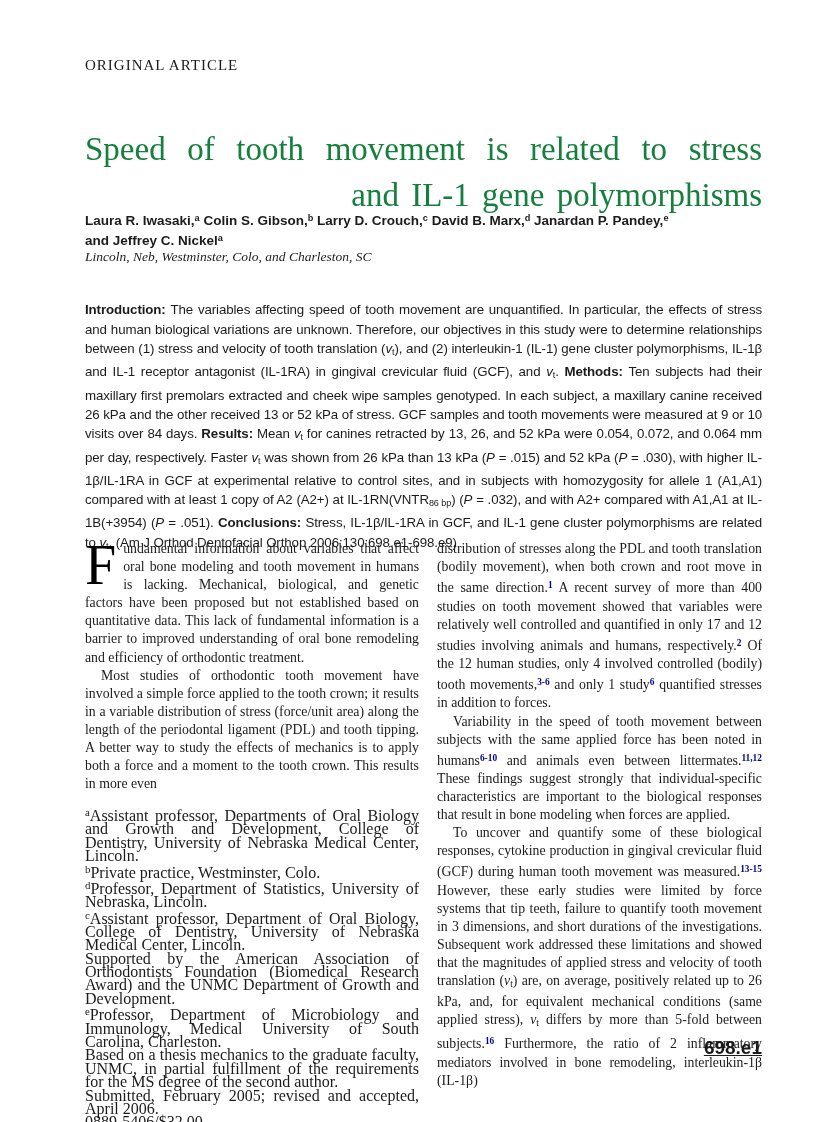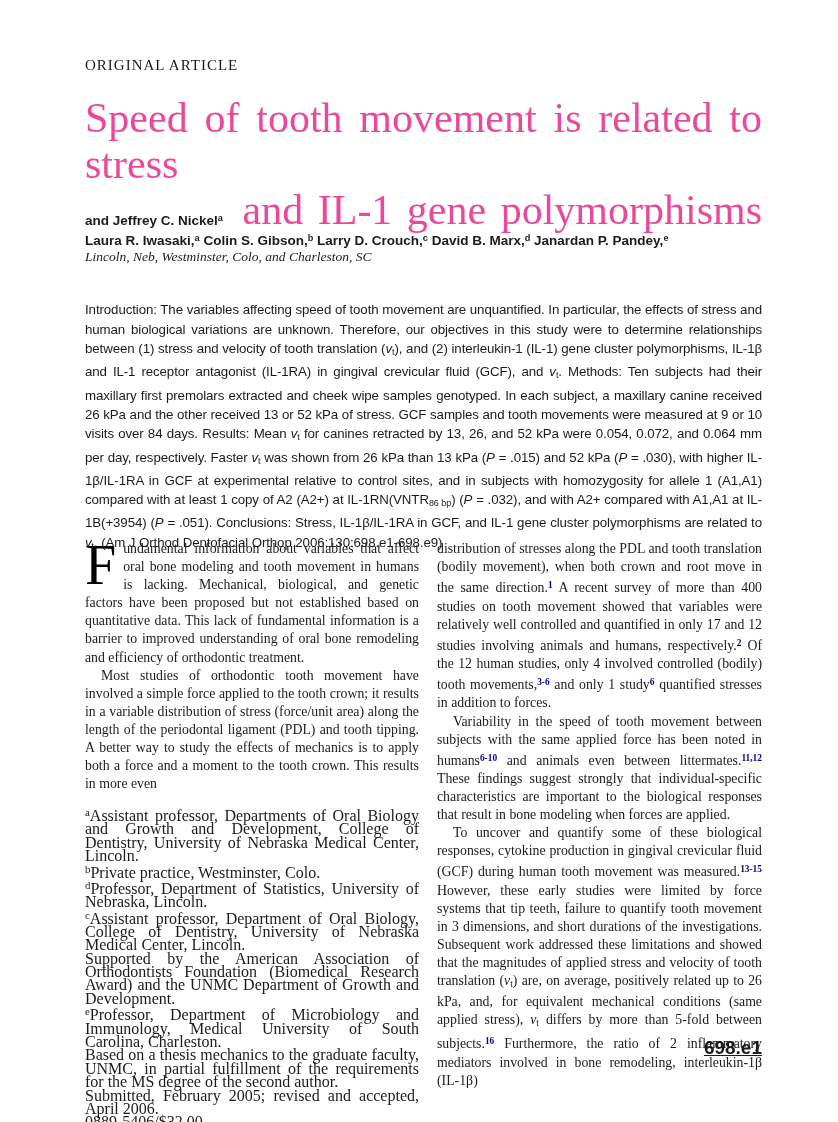--- a/index.html
+++ b/index.html
@@ -9,22 +9,22 @@
     position:relative;
     font-family:"Liberation Serif", serif;
     color:#1b1b1b;
     overflow:hidden;
   }
   .kicker{
     position:absolute;left:85px;top:57px;
     font-size:15px;letter-spacing:1px;
   }
   .title{
-    position:absolute;left:85px;top:95px;width:677px;
-    font-size:42px;line-height:46px;color:#ec4899;
+    position:absolute;left:85px;top:126px;width:677px;
+    font-size:33px;line-height:46px;color:#15803d;
   }
   .title .line1{text-align:justify;text-align-last:justify;}
   .title .line2{text-align:right;word-spacing:4px;}
   .authors{
     position:absolute;left:85px;top:210px;width:690px;
     font-family:"Liberation Sans", sans-serif;
     font-weight:bold;font-size:13.5px;line-height:17.5px;
   }
   .affiliation{
     position:absolute;left:85px;top:249px;
@@ -55,39 +55,39 @@
   }
   .fn{margin:0;}
   .pageno{
     position:absolute;left:437px;top:1037px;width:325px;
     text-align:right;
     font-family:"Liberation Sans", sans-serif;
     font-weight:bold;font-size:19px;text-decoration:underline;
   }
   
   .seg-n{}
-  .seg-b{font-weight:normal;}
+  .seg-b{font-weight:bold;}
   .seg-i{font-style:italic;}
   .seg-sub{font-size:68%;vertical-align:-0.2em;}
   .seg-sup{font-size:68%;vertical-align:0.45em;}
   .seg-ref{font-size:68%;vertical-align:0.45em;color:#00008b;font-weight:700;}
 </style>
 </head>
 <body>
 
 <div class="kicker">ORIGINAL ARTICLE</div>
 
 <div class="title">
   <div class="line1">Speed of tooth movement is related to stress</div>
   <div class="line2">and IL-1 gene polymorphisms</div>
 </div>
 
 <div class="authors">
+  <div><span class="seg-n">Laura R. Iwasaki,</span><span class="seg-sup">a</span><span class="seg-n"> Colin S. Gibson,</span><span class="seg-sup">b</span><span class="seg-n"> Larry D. Crouch,</span><span class="seg-sup">c</span><span class="seg-n"> David B. Marx,</span><span class="seg-sup">d</span><span class="seg-n"> Janardan P. Pandey,</span><span class="seg-sup">e</span></div>
   <div><span class="seg-n">and Jeffrey C. Nickel</span><span class="seg-sup">a</span></div>
-  <div><span class="seg-n">Laura R. Iwasaki,</span><span class="seg-sup">a</span><span class="seg-n"> Colin S. Gibson,</span><span class="seg-sup">b</span><span class="seg-n"> Larry D. Crouch,</span><span class="seg-sup">c</span><span class="seg-n"> David B. Marx,</span><span class="seg-sup">d</span><span class="seg-n"> Janardan P. Pandey,</span><span class="seg-sup">e</span></div>
 </div>
 
 <div class="affiliation">Lincoln, Neb, Westminster, Colo, and Charleston, SC</div>
 
 <p class="abstract"><span class="seg-b">Introduction: </span><span class="seg-n">The variables affecting speed of tooth movement are unquantified. In particular, the effects of stress and human biological variations are unknown. Therefore, our objectives in this study were to determine relationships between (1) stress and velocity of tooth translation (</span><span class="seg-i">v</span><span class="seg-sub">t</span><span class="seg-n">), and (2) interleukin-1 (IL-1) gene cluster polymorphisms, IL-1β and IL-1 receptor antagonist (IL-1RA) in gingival crevicular fluid (GCF), and </span><span class="seg-i">v</span><span class="seg-sub">t</span><span class="seg-n">. </span><span class="seg-b">Methods: </span><span class="seg-n">Ten subjects had their maxillary first premolars extracted and cheek wipe samples genotyped. In each subject, a maxillary canine received 26 kPa and the other received 13 or 52 kPa of stress. GCF samples and tooth movements were measured at 9 or 10 visits over 84 days. </span><span class="seg-b">Results: </span><span class="seg-n">Mean </span><span class="seg-i">v</span><span class="seg-sub">t</span><span class="seg-n"> for canines retracted by 13, 26, and 52 kPa were 0.054, 0.072, and 0.064 mm per day, respectively. Faster </span><span class="seg-i">v</span><span class="seg-sub">t</span><span class="seg-n"> was shown from 26 kPa than 13 kPa (</span><span class="seg-i">P</span><span class="seg-n"> = .015) and 52 kPa (</span><span class="seg-i">P</span><span class="seg-n"> = .030), with higher IL-1β/IL-1RA in GCF at experimental relative to control sites, and in subjects with homozygosity for allele 1 (A1,A1) compared with at least 1 copy of A2 (A2+) at IL-1RN(VNTR</span><span class="seg-sub">86 bp</span><span class="seg-n">) (</span><span class="seg-i">P</span><span class="seg-n"> = .032), and with A2+ compared with A1,A1 at IL-1B(+3954) (</span><span class="seg-i">P</span><span class="seg-n"> = .051). </span><span class="seg-b">Conclusions: </span><span class="seg-n">Stress, IL-1β/IL-1RA in GCF, and IL-1 gene cluster polymorphisms are related to </span><span class="seg-i">v</span><span class="seg-sub">t</span><span class="seg-n">. (Am J Orthod Dentofacial Orthop 2006;130:698.e1-698.e9)</span></p>
 
 <div class="col col-left">
   <p class="para"><span class="dropcap">F</span><span>undamental information about variables that affect oral bone modeling and tooth movement in humans is lacking. Mechanical, biological, and genetic factors have been proposed but not established based on quantitative data. This lack of fundamental information is a barrier to improved understanding of oral bone remodeling and efficiency of orthodontic treatment.</span></p>
   <p class="para indent">Most studies of orthodontic tooth movement have involved a simple force applied to the tooth crown; it results in a variable distribution of stress (force/unit area) along the length of the periodontal ligament (PDL) and tooth tipping. A better way to study the effects of mechanics is to apply both a force and a moment to the tooth crown. This results in more even</p>
 </div>

